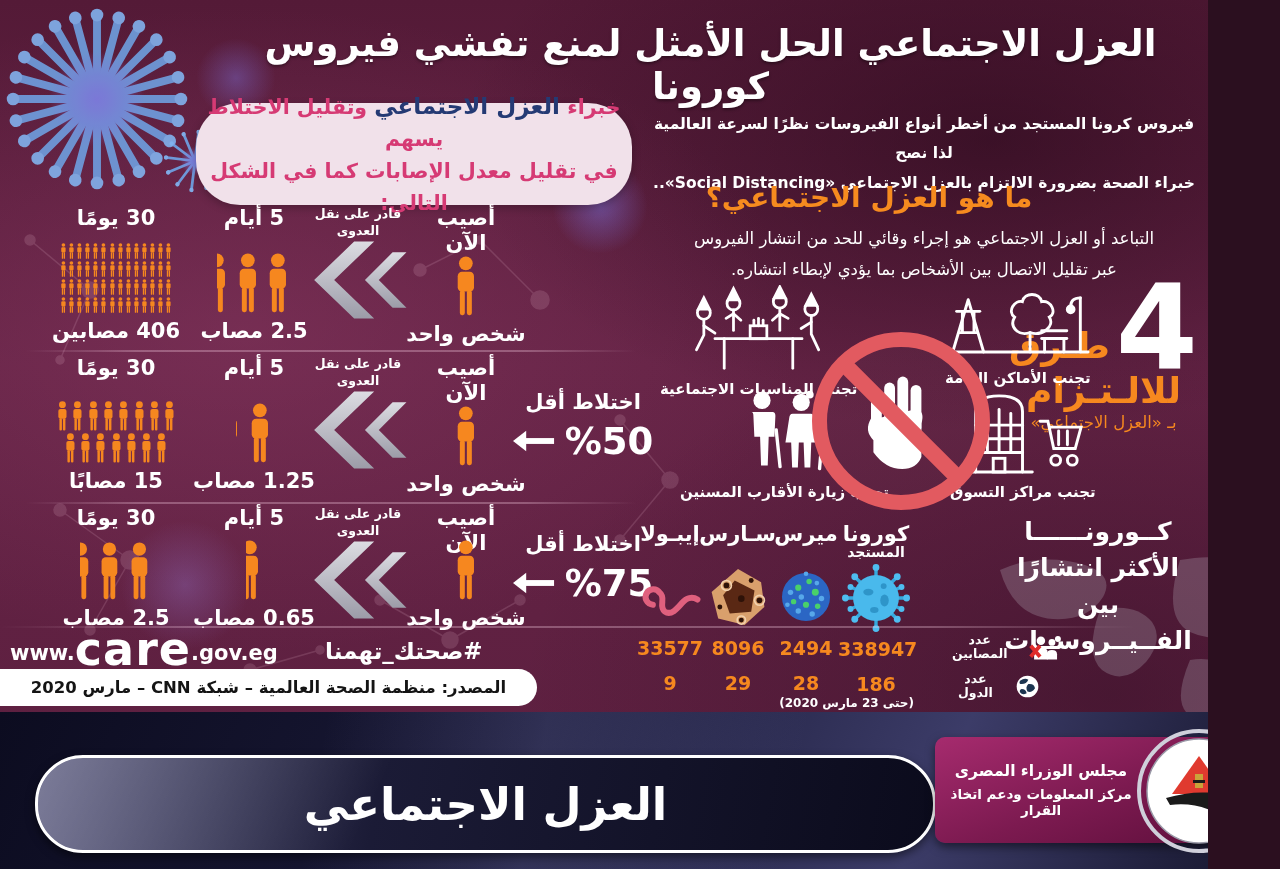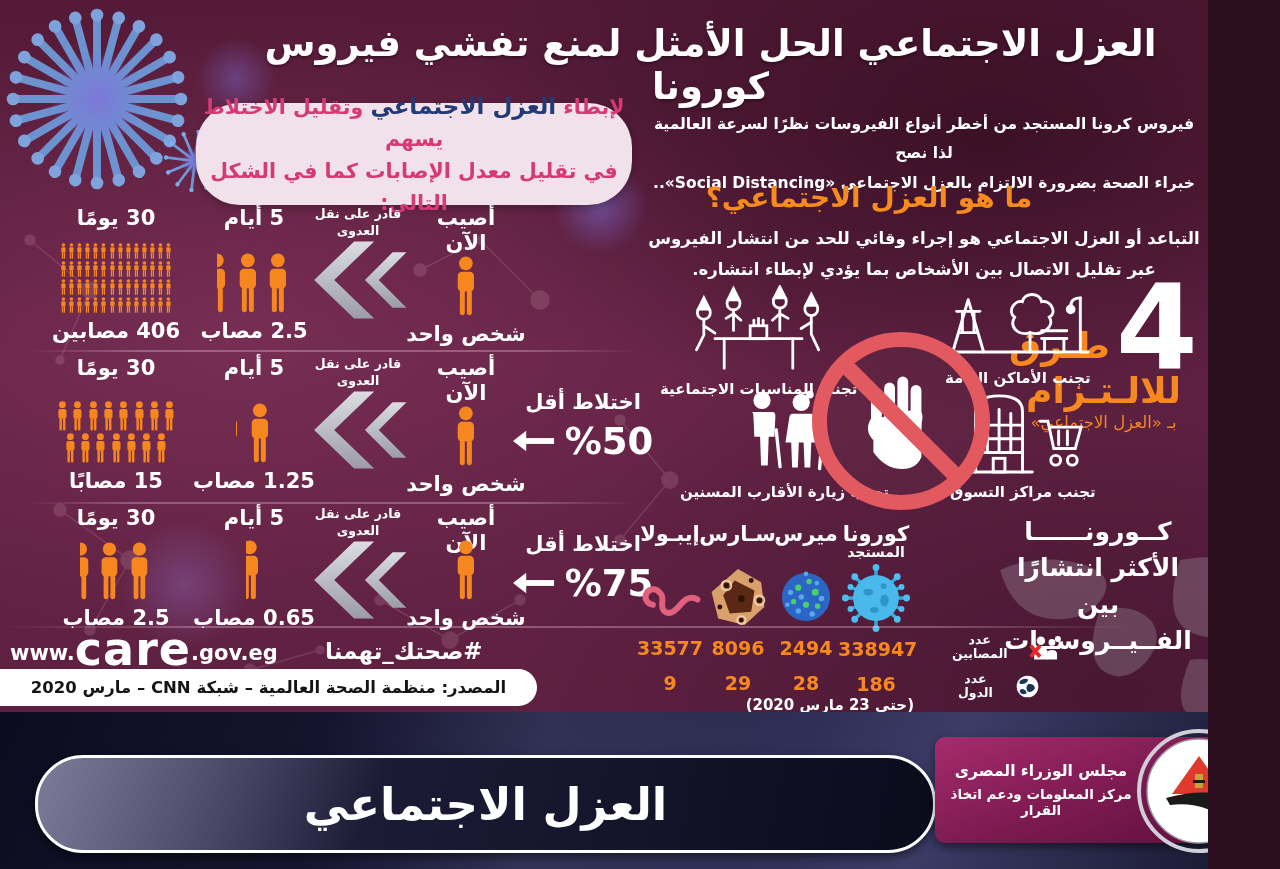--- a/index.html
+++ b/index.html
@@ -45,42 +45,42 @@
   .persons{display:flex;flex-wrap:wrap;justify-content:center;align-content:flex-end;direction:rtl;}
   .person{display:inline-block;height:1em;width:.43em;overflow:hidden;margin:1px .04em;}
   .person svg{height:100%;display:block;}
   .p-lg{font-size:60px;}
   .p-grid-sm{font-size:16px;width:7.2em;}
   .p-grid-md{font-size:30px;width:4.1em;}
   .p-row-lg{font-size:58px;}
   
   .intro{left:648px;right:8px;top:110px;text-align:center;font-size:15.5px;font-weight:700;color:#fff;line-height:1.9;}
   .question{left:660px;right:130px;top:181px;text-align:center;font-size:28px;font-weight:800;color:#f68b1f;}
-  .answer{left:648px;right:8px;top:224px;text-align:center;font-size:16.5px;font-weight:700;color:#fff;line-height:1.85;}
+  .answer{left:648px;right:8px;top:224px;text-align:center;font-size:16.5px;font-weight:400;color:#fff;line-height:1.85;}
   
   .ways-head{right:12px;top:278px;width:185px;display:flex;flex-direction:column;align-items:center;}
   .ways-num-row{display:flex;direction:rtl;align-items:center;gap:6px;}
   .ways-number{font-size:118px;font-weight:800;color:#fff;line-height:.85;}
   .ways-word{font-size:36px;font-weight:800;color:#f6881f;margin-top:34px;}
   .ways-commit{font-size:36px;font-weight:800;color:#f6881f;margin-top:-8px;}
   .ways-sub{font-size:16.5px;font-weight:400;color:#f6881f;margin-top:2px;white-space:nowrap;}
   .way-item{position:absolute;display:flex;flex-direction:column;align-items:center;gap:7px;}
   .way-label{font-size:15px;font-weight:800;color:#fff;white-space:nowrap;}
   .no-sign{position:absolute;left:812px;top:332px;width:148px;height:148px;border:15px solid #e25a60;border-radius:50%;
     display:flex;align-items:center;justify-content:center;background:rgba(255,255,255,.02);}
   .no-bar{position:absolute;left:-10px;top:66px;width:168px;height:16px;background:#e25a60;transform:rotate(45deg);}
   
   .vir-heading{right:10px;top:514px;width:200px;text-align:center;color:#fff;font-weight:800;font-size:25px;line-height:1.45;}
   .vir-col{position:absolute;width:76px;text-align:center;}
   .vir-name{font-size:21px;font-weight:800;color:#fff;white-space:nowrap;}
   .vir-sub{font-size:14px;font-weight:800;color:#fff;margin-top:-2px;min-height:15px;}
   .vir-img{height:68px;display:flex;align-items:center;justify-content:center;margin-top:4px;}
   .vir-infected{font-size:19px;font-weight:800;color:#f6881f;margin-top:6px;}
   .vir-countries{font-size:19px;font-weight:800;color:#f6881f;margin-top:13px;}
-  .vir-note{font-size:15px;font-weight:700;color:#fff;margin-top:1px;white-space:nowrap;}
+  .vir-note{font-size:12px;font-weight:700;color:#fff;margin-top:1px;white-space:nowrap;}
   .stat-key{position:absolute;display:flex;direction:rtl;align-items:center;gap:22px;justify-content:flex-end;}
   .stat-key .txt{font-size:12.5px;font-weight:800;color:#fff;line-height:1.15;text-align:center;}
   
   .care{left:10px;top:629px;display:flex;align-items:flex-end;color:#fff;font-weight:800;}
   .care .www{font-size:21px;padding-bottom:5px;}
   .care .name{font-size:46px;line-height:.9;letter-spacing:1px;}
   .care .tld{font-size:21px;padding-bottom:5px;}
   .hashtag{left:325px;top:638px;font-size:23px;font-weight:800;color:#fff;}
   .source-bar{left:0;top:669px;width:537px;height:37px;background:#fff;border-radius:0 19px 19px 0;
     display:flex;align-items:center;justify-content:center;font-size:16.5px;font-weight:700;color:#141414;}
@@ -200,21 +200,21 @@
       <path d="M20 30 q40 -18 85 -5 q30 10 18 32 q-15 24 -50 22 q-40 -3 -53 -49z"></path>
       <path d="M120 70 q35 -8 52 12 q12 18 -6 40 q-22 24 -44 8 q-18 -16 -2 -60z"></path>
       <path d="M200 20 q55 -10 80 15 q18 22 -5 45 q-30 28 -65 12 q-28 -15 -10 -72z"></path>
       <path d="M210 120 q30 -5 40 15 q8 18 -8 35 q-20 18 -36 2 q-12 -14 4 -52z"></path>
     </g>
   </svg>
 
   <div class="abs main-title rtl">العزل الاجتماعي الحل الأمثل لمنع تفشي فيروس كورونا</div>
 
   <div class="abs callout rtl">
-    <div><span>لإبطاء </span><span class="hl">العزل الاجتماعي</span><span> وتقليل الاختلاط يسهم</span></div>
+    <div><span>خبراء </span><span class="hl">العزل الاجتماعي</span><span> وتقليل الاختلاط يسهم</span></div>
     <div>في تقليل معدل الإصابات كما في الشكل التالي:</div>
   </div>
 
   <div class="flow-row" style="top:206px">
     <div class="fcol col-reduction" style="visibility:hidden"></div>
     <div class="fcol col-now">
       <div class="col-label">أصيب الآن</div>
       <div class="icons-area">
           <span class="persons p-lg">
             <span class="person">

